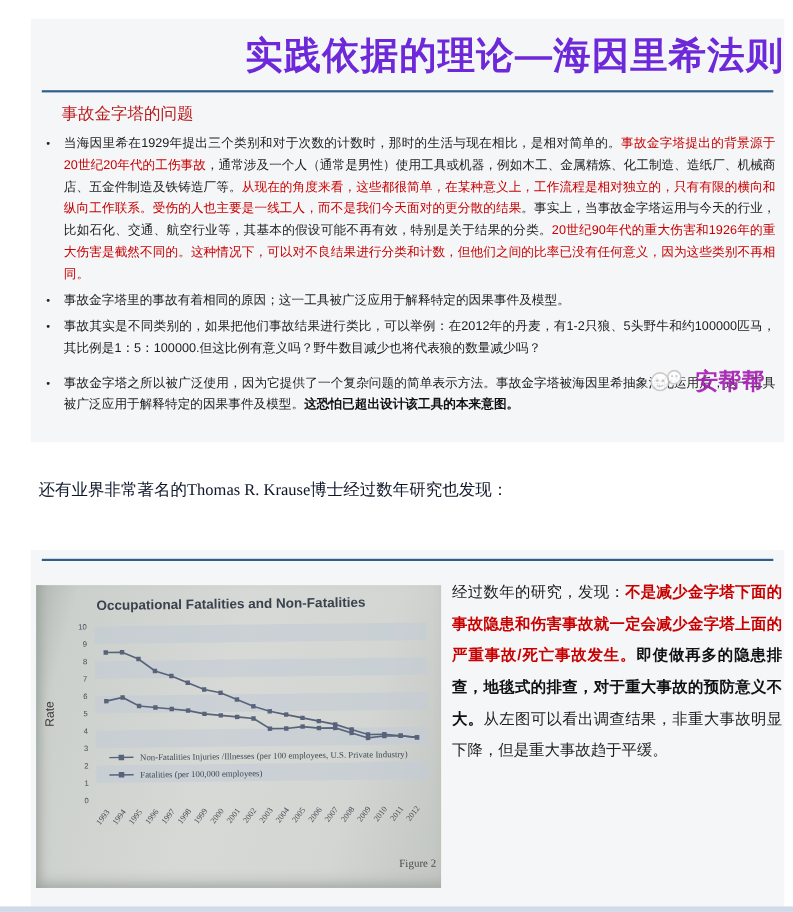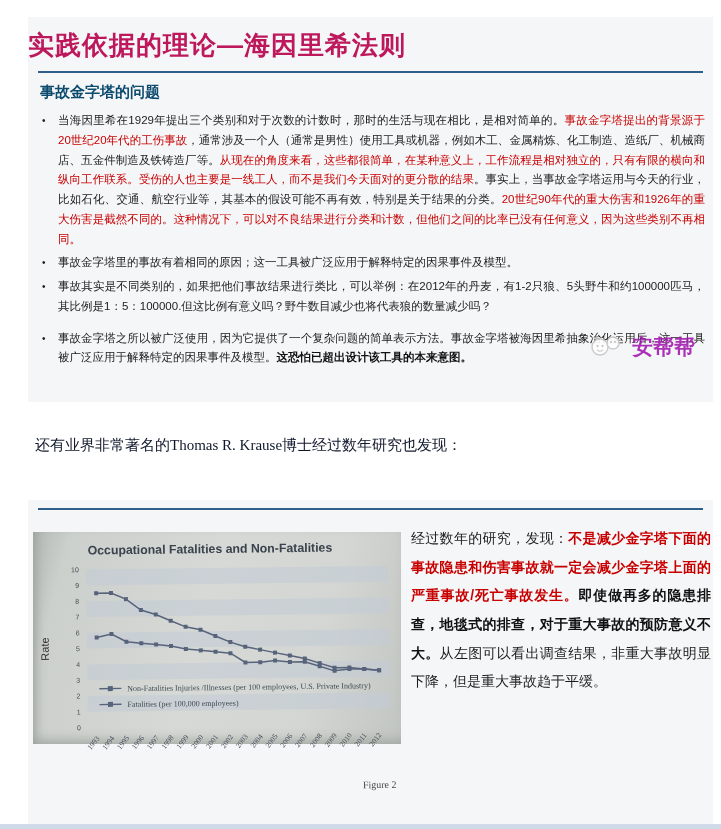--- a/index.html
+++ b/index.html
@@ -1,42 +1,42 @@
 <!DOCTYPE html>
 <html><head>
 <meta charset="utf-8">
 <style>
   html,body{margin:0;padding:0;}
   body{width:721px;height:829px;position:relative;background:#ffffff;overflow:hidden;
        font-family:"Liberation Sans",sans-serif;}
   .slide{position:absolute;left:28px;width:685px;background:#f5f6f8;}
   #slide1{top:17px;height:385px;}
   #slide2{top:500px;height:329px;overflow:hidden;}
-  .slide-title{text-align:left;font-size:26px;font-weight:bold;color:#be185d;
+  .slide-title{text-align:right;font-size:34px;font-weight:bold;color:#6d28d9;
        padding-top:11px;letter-spacing:1px;}
   .rule{height:2px;background:#2d5f8a;margin:8px 10px 0 10px;}
-  .s1-heading{margin:10px 0 0 12px;font-size:15px;font-weight:bold;color:#0c4a6e;}
+  .s1-heading{margin:10px 0 0 28px;font-size:15px;font-weight:normal;color:#b91c1c;}
   .bullets{margin:9px 8px 0 14px;}
   .bullet{display:flex;margin-bottom:4px;font-size:11.5px;line-height:1.72;
        text-align:justify;color:#1c1c1c;}
   .bullet.last{margin-top:12px;}
   .bmark{width:16px;flex:none;font-size:10px;padding-top:1px;color:#222;}
   .btext{flex:1;}
   .seg-k{color:#1c1c1c;}
   .seg-r{color:#c80000;}
   .seg-b{color:#111;font-weight:bold;}
   .seg-rb{color:#c80000;font-weight:bold;}
   .byline{text-align:right;font-size:17px;font-weight:bold;color:#111;
        padding-right:14px;margin-top:4px;}
   .watermark{position:absolute;right:18px;top:316px;display:flex;align-items:center;
        gap:8px;color:#a21caf;font-size:21px;font-weight:bold;opacity:.9;}
   .connector{position:absolute;left:35px;top:436px;font-size:15px;color:#0f172a;
        font-family:"Liberation Serif",serif;}
   .s2-cols{display:flex;margin-top:22px;}
-  .photo{width:368px;height:212px;margin-left:5px;position:relative;flex:none;
+  .photo{width:368px;height:275px;margin-left:5px;position:relative;flex:none;
        background:linear-gradient(105deg,#b3b8b4 0%,#ccd0cc 9%,#d6d9d5 45%,#d3d6d2 75%,#c2c6c2 100%);
        box-shadow:inset 0 -10px 14px -8px #9aa09b, inset 10px 0 12px -8px #9aa09b;}
   .photo svg{position:absolute;left:0;top:0;transform:rotate(-0.7deg);}
   .s2-text{flex:1;padding:0 2px 0 10px;font-size:14px;line-height:2.05;
        color:#1c1c1c;text-align:justify;margin-top:-8px;}
   .bottom-bar{position:absolute;left:0;bottom:0;width:721px;height:5px;background:#cfdbe9;}
   .wm-svg{flex:none;}
 </style>
 </head>
 <body>

